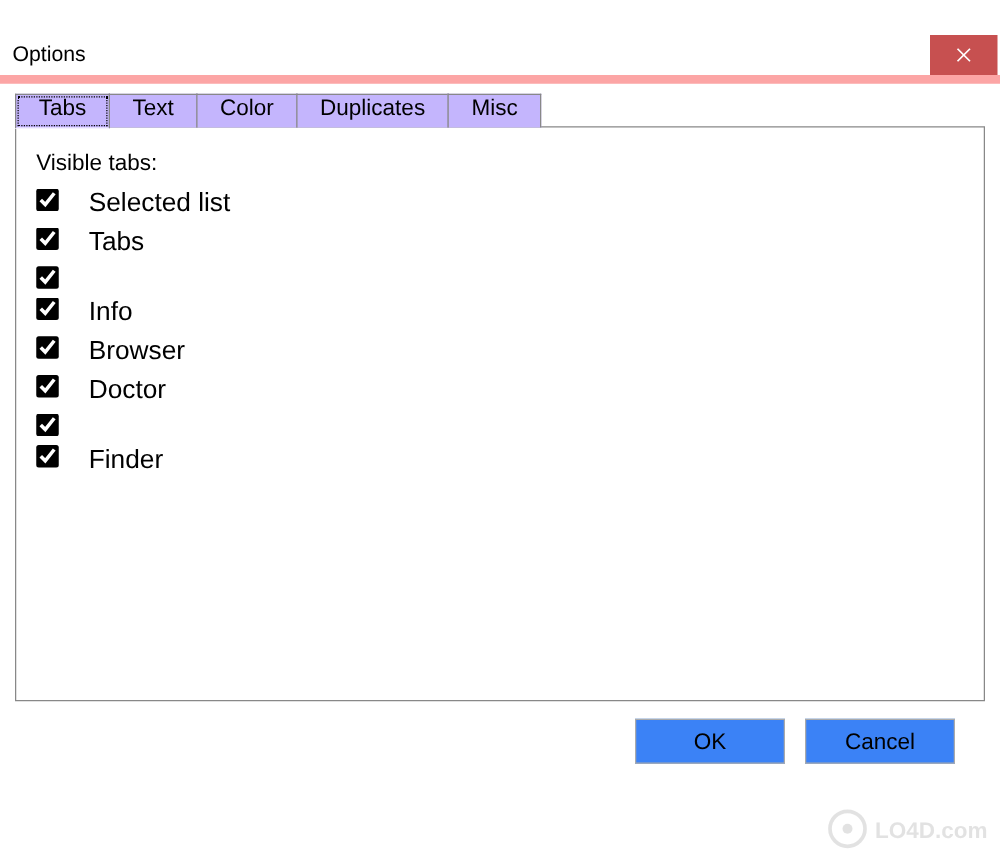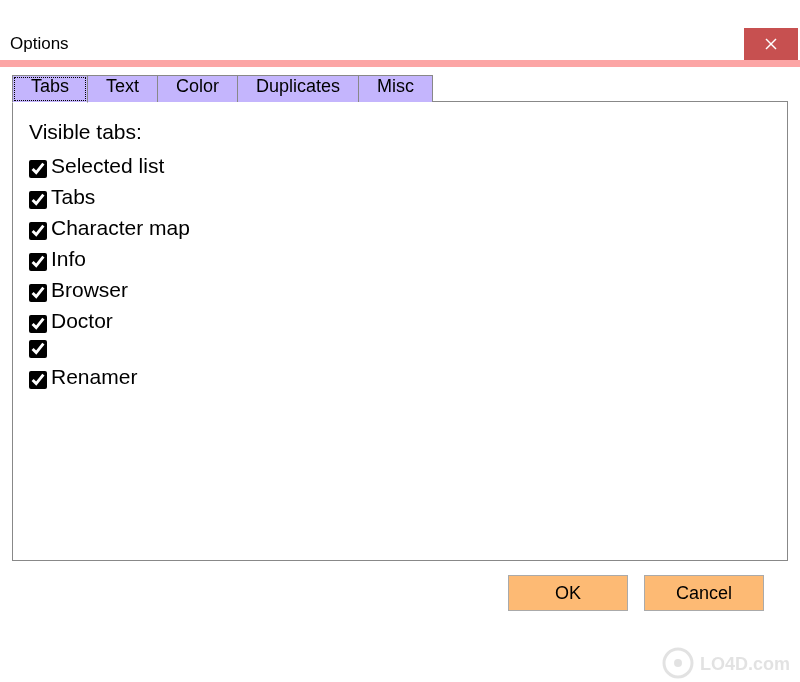--- a/index.html
+++ b/index.html
@@ -75,53 +75,53 @@
       padding-bottom: 5px;
     }
     .tabpanel {
       border: 1px solid #888;
       padding: 18px 16px 20px 16px;
       margin-top: -1px;
       background: #fff;
       min-height: 460px;
     }
     .section-label {
-      font-size: 21px;
+      font-size: 18px;
       color: #000;
       margin-bottom: 10px;
     }
     .checklist {
       display: flex;
       flex-direction: column;
       gap: 7px;
     }
     .checkitem {
       display: flex;
-      align-items: flex-end;
-      gap: 4px;
+      align-items: flex-start;
+      gap: 24px;
       font-size: 21px;
       color: #000;
       cursor: pointer;
     }
     .checkitem input[type="checkbox"] {
       width: 18px;
       height: 18px;
       cursor: pointer;
       accent-color: #000;
     }
     .buttonbar {
       display: flex;
       justify-content: flex-end;
       gap: 16px;
       padding: 14px 24px 0 0;
     }
     .btn {
       min-width: 120px;
       height: 36px;
-      background: #fdba74;
+      background: #3b82f6;
       border: 1px solid #aaa;
       font-size: 18px;
       cursor: pointer;
       font-family: inherit;
     }
     .watermark {
       position: absolute;
       right: 0;
       bottom: 0;
       opacity: 0.55;
@@ -155,40 +155,39 @@
         <label class="checkitem">
           <input type="checkbox" checked="" style="">
           <span>Selected list</span>
         </label>
         <label class="checkitem">
           <input type="checkbox" checked="" style="">
           <span>Tabs</span>
         </label>
         <label class="checkitem">
           <input type="checkbox" checked="" style="">
-          <span>Character map</span>
         </label>
         <label class="checkitem">
           <input type="checkbox" checked="" style="">
           <span>Info</span>
         </label>
         <label class="checkitem">
           <input type="checkbox" checked="" style="">
           <span>Browser</span>
         </label>
         <label class="checkitem">
           <input type="checkbox" checked="" style="">
           <span>Doctor</span>
         </label>
         <label class="checkitem">
           <input type="checkbox" checked="" style="">
         </label>
         <label class="checkitem">
           <input type="checkbox" checked="" style="">
-          <span>Renamer</span>
+          <span>Finder</span>
         </label>
       </div>
   </div>
 
   <div class="buttonbar">
     <button class="btn">OK</button>
     <button class="btn">Cancel</button>
   </div>
 </div>
 

